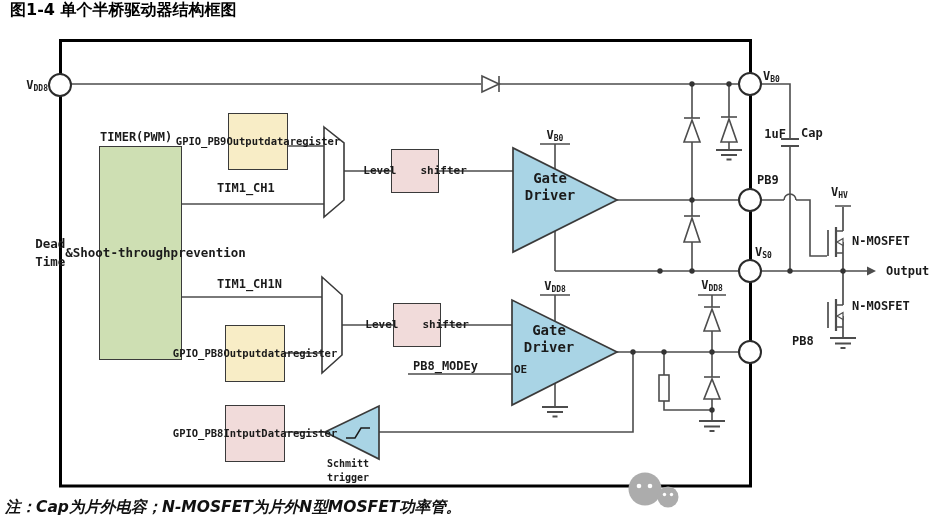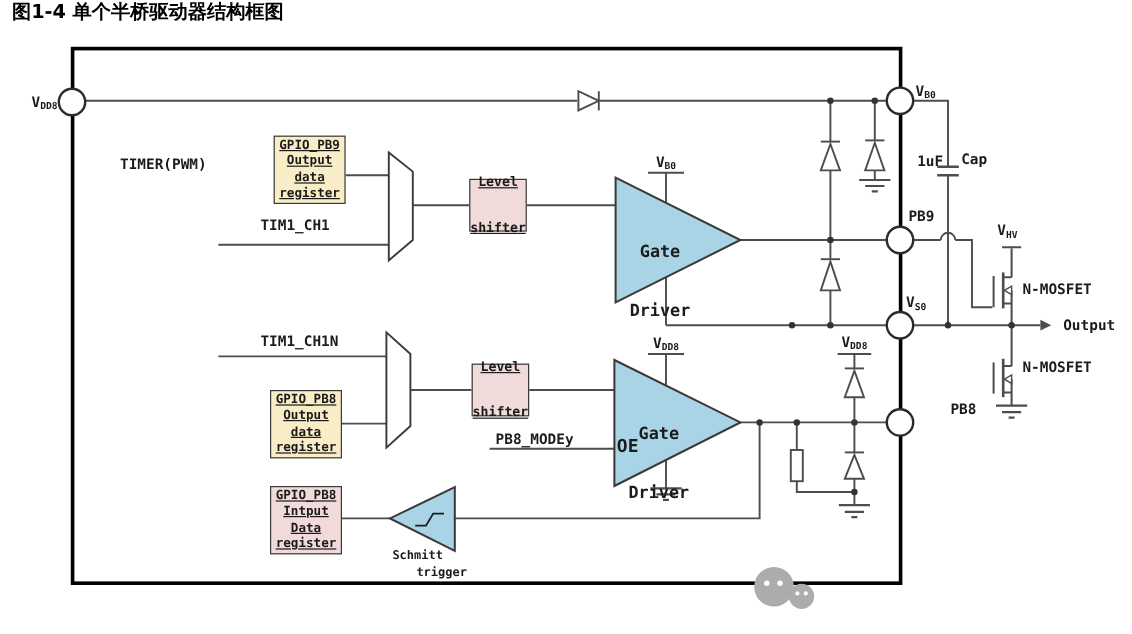--- a/index.html
+++ b/index.html
@@ -3,28 +3,28 @@
 <meta charset="utf-8">
 <style>
   html,body{margin:0;padding:0;background:#fff;}
   #stage{position:relative;width:943px;height:528px;background:#fff;overflow:hidden;
          font-family:"DejaVu Sans Mono",monospace;}
   svg{position:absolute;left:0;top:0;}
   .lbl{position:absolute;font:bold 12px "DejaVu Sans Mono",monospace;color:#1b1b1b;white-space:nowrap;}
   .sub{font-size:8px;vertical-align:-2px;}
   .ctr{text-align:center;}
   .box{position:absolute;border:1.6px solid #3a3a3a;box-sizing:border-box;display:flex;
-       flex-direction:column;align-items:center;justify-content:center;text-align:center;
-       color:#1b1b1b;font:bold 10.5px/1.26 "DejaVu Sans Mono",monospace;text-decoration:underline;}
+       flex-direction:row;align-items:center;justify-content:center;text-align:center;
+       color:#1b1b1b;font:bold 10.5px/1.26 "DejaVu Sans Mono",monospace;}
   .box span{display:block;}
   .greenbox{font:bold 12.5px/18.5px "DejaVu Sans Mono",monospace;}
   .lsbox{font:bold 11px/1.3 "DejaVu Sans Mono",monospace;gap:24px;}
   .gdtext{position:absolute;text-align:center;color:#1b1b1b;
           font:bold 14px/17px "DejaVu Sans Mono",monospace;}
-  .gdtext span{display:block;margin-top:32px;}
+  .gdtext span{display:block;}
   #title{position:absolute;left:0;top:6;width:943px;text-align:left;color:#000;
          font:bold 16px "DejaVu Sans",sans-serif;margin-left:10px;}
   #note{position:absolute;left:5px;top:497px;color:#111;
         font:italic bold 15.5px "DejaVu Sans",sans-serif;}
   #wm-text{position:absolute;left:676px;top:473px;color:#b8b8b8;letter-spacing:1px;
            font:27px "DejaVu Sans",sans-serif;}
 </style>
 </head>
 <body>
 
@@ -149,40 +149,48 @@
       <circle cx="645" cy="489" r="16.5" fill="#acacac"></circle>
       <circle cx="668" cy="497" r="10.5" fill="#acacac"></circle>
       <circle cx="639" cy="486" r="2.3" fill="#fff"></circle>
         <circle cx="650" cy="486" r="2.3" fill="#fff"></circle>
       <circle cx="664.5" cy="494.5" r="1.7" fill="#fff"></circle>
         <circle cx="671.5" cy="494.5" r="1.7" fill="#fff"></circle>
     </g>
   </svg>
 
   <div id="title">图1-4 单个半桥驱动器结构框图</div>
+  <div id="note">注：Cap为片外电容；N-MOSFET为片外N型MOSFET功率管。</div>
 
   <div class="lbl" style="left:8px;top:78px;width:40px;text-align:right;">
     <span>V</span><span class="sub">DD8</span></div>
   <div class="lbl" style="left:763px;top:69px;">
     <span>V</span><span class="sub">B0</span></div>
   <div class="lbl" style="left:757px;top:173px;">PB9</div>
   <div class="lbl" style="left:755px;top:245px;">
     <span>V</span><span class="sub">S0</span></div>
   <div class="lbl" style="left:760px;top:334px;margin-left:32px;">PB8</div>
 
   <div class="lbl ctr" style="left:538px;top:128px;width:34px;">
     <span>V</span><span class="sub">B0</span></div>
   <div class="lbl ctr" style="left:536px;top:279px;width:38px;">
     <span>V</span><span class="sub">DD8</span></div>
   <div class="lbl ctr" style="left:693px;top:278px;width:38px;">
     <span>V</span><span class="sub">DD8</span></div>
   <div class="lbl" style="left:831px;top:185px;">
     <span>V</span><span class="sub">HV</span></div>
 
   <div class="lbl" style="left:100px;top:130px;">TIMER(PWM)</div>
+  <div class="box greenbox" style="left:99px;top:146px;width:83px;height:214px;background:#CEDFB3;">
+    <span>Dead Time</span>
+      <span>&amp;</span>
+      <span>Shoot-</span>
+    <span>through</span>
+      <span>prevention</span>
+  </div>
 
   <div class="box" style="left:228px;top:113px;width:60px;height:57px;background:#F8EDC6;">
     <span>GPIO_PB9</span>
       <span>Output</span>
     <span>data</span>
       <span>register</span>
   </div>
   <div class="box" style="left:225px;top:325px;width:60px;height:57px;background:#F8EDC6;">
     <span>GPIO_PB8</span>
       <span>Output</span>
@@ -210,25 +218,25 @@
   <div class="lbl" style="left:413px;top:359px;">PB8_MODEy</div>
 
   <div class="gdtext" style="left:512px;top:170px;width:76px;">
     <span>Gate</span>
       <span>Driver</span>
   </div>
   <div class="gdtext" style="left:511px;top:322px;width:76px;">
     <span>Gate</span>
       <span>Driver</span>
   </div>
-  <div class="lbl" style="left:514px;top:363px;font-size:15px;">OE</div>
+  <div class="lbl" style="left:514px;top:363px;font-size:11px;">OE</div>
 
   <div class="lbl" style="left:327px;top:457px;font-size:10px;line-height:13.5px;">
     <span style="display:block;">Schmitt</span>
-    <span style="display:block;margin-left:20px;">trigger</span>
+    <span style="display:block;">trigger</span>
   </div>
 
   <div class="lbl" style="left:752px;top:127px;width:34px;text-align:right;">1uF</div>
   <div class="lbl" style="left:801px;top:126px;">Cap</div>
   <div class="lbl" style="left:852px;top:234px;">N-MOSFET</div>
   <div class="lbl" style="left:852px;top:299px;">N-MOSFET</div>
   <div class="lbl" style="left:886px;top:264px;">Output</div>
 
 </div>
 

